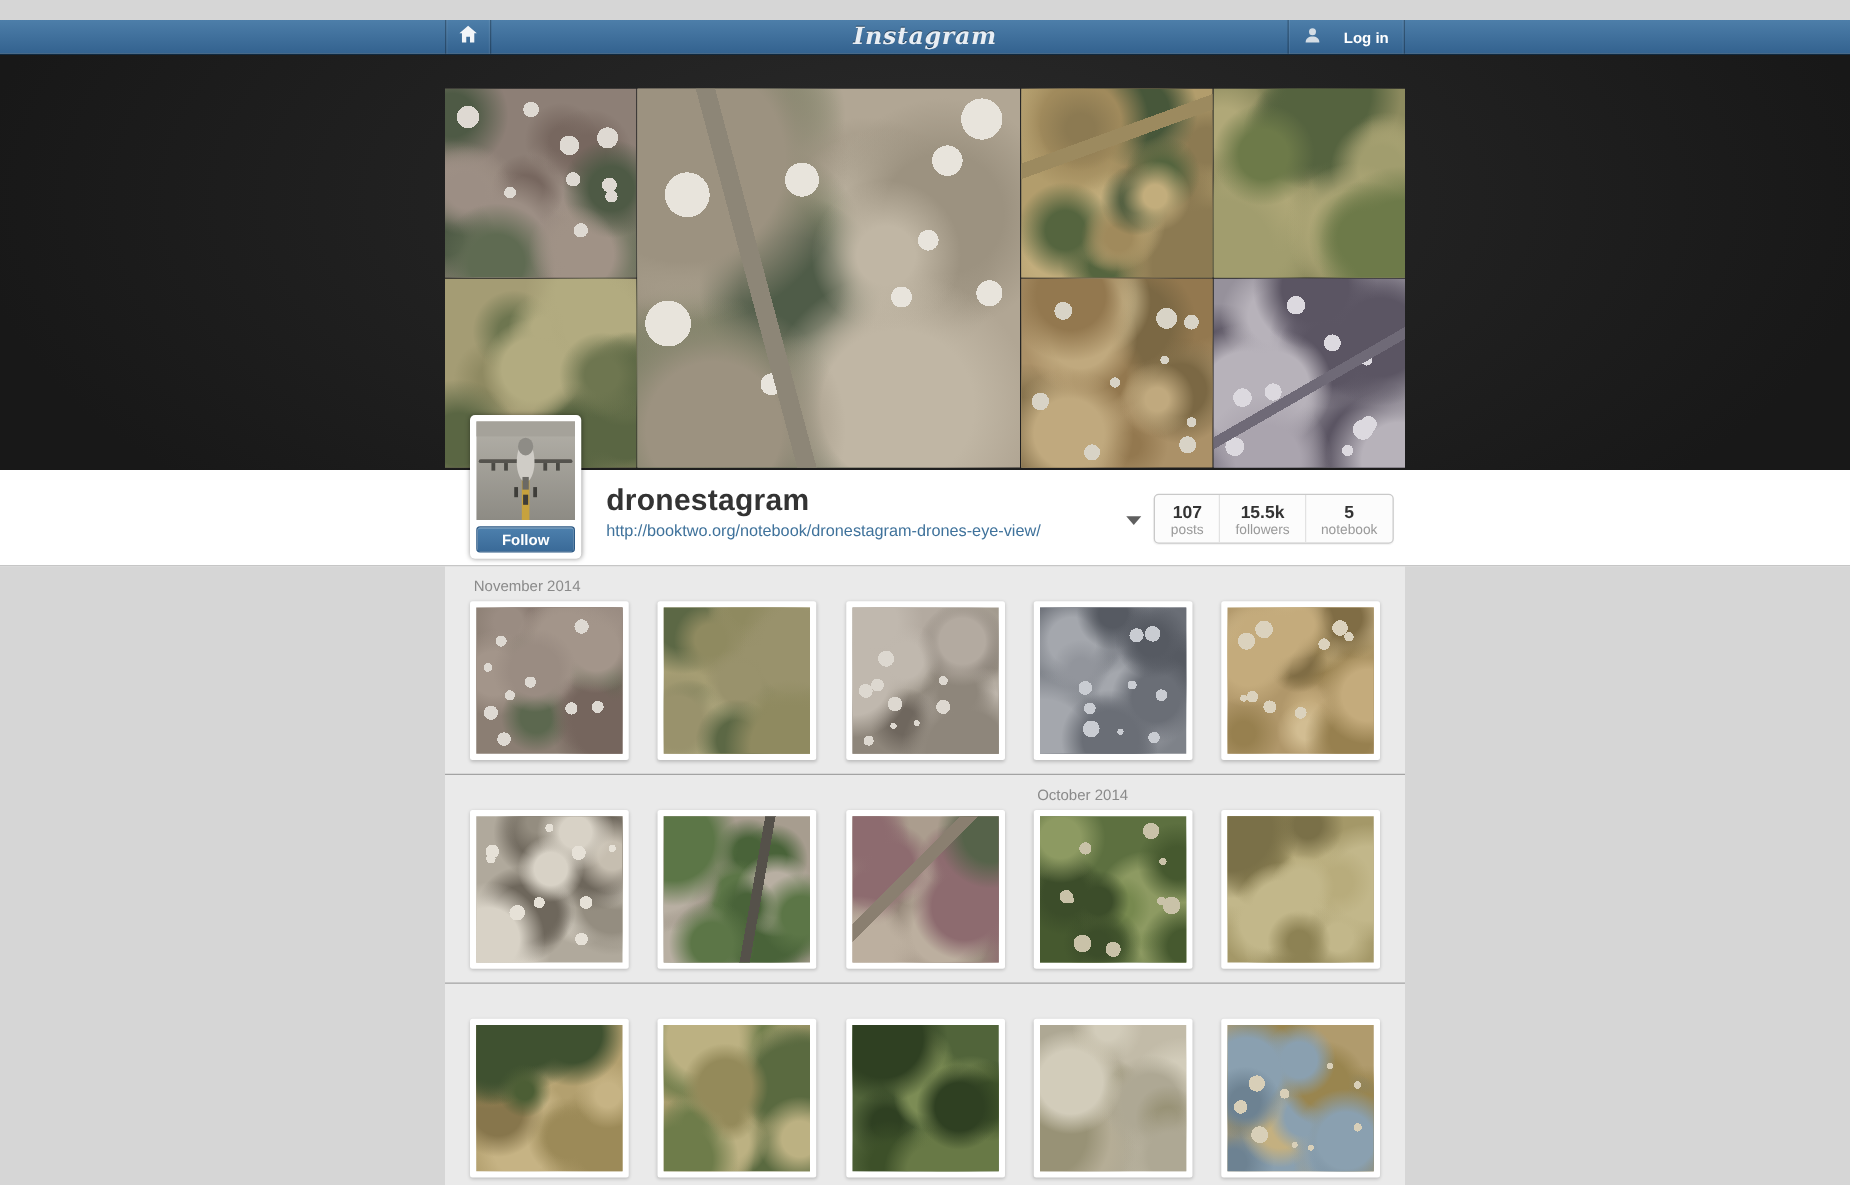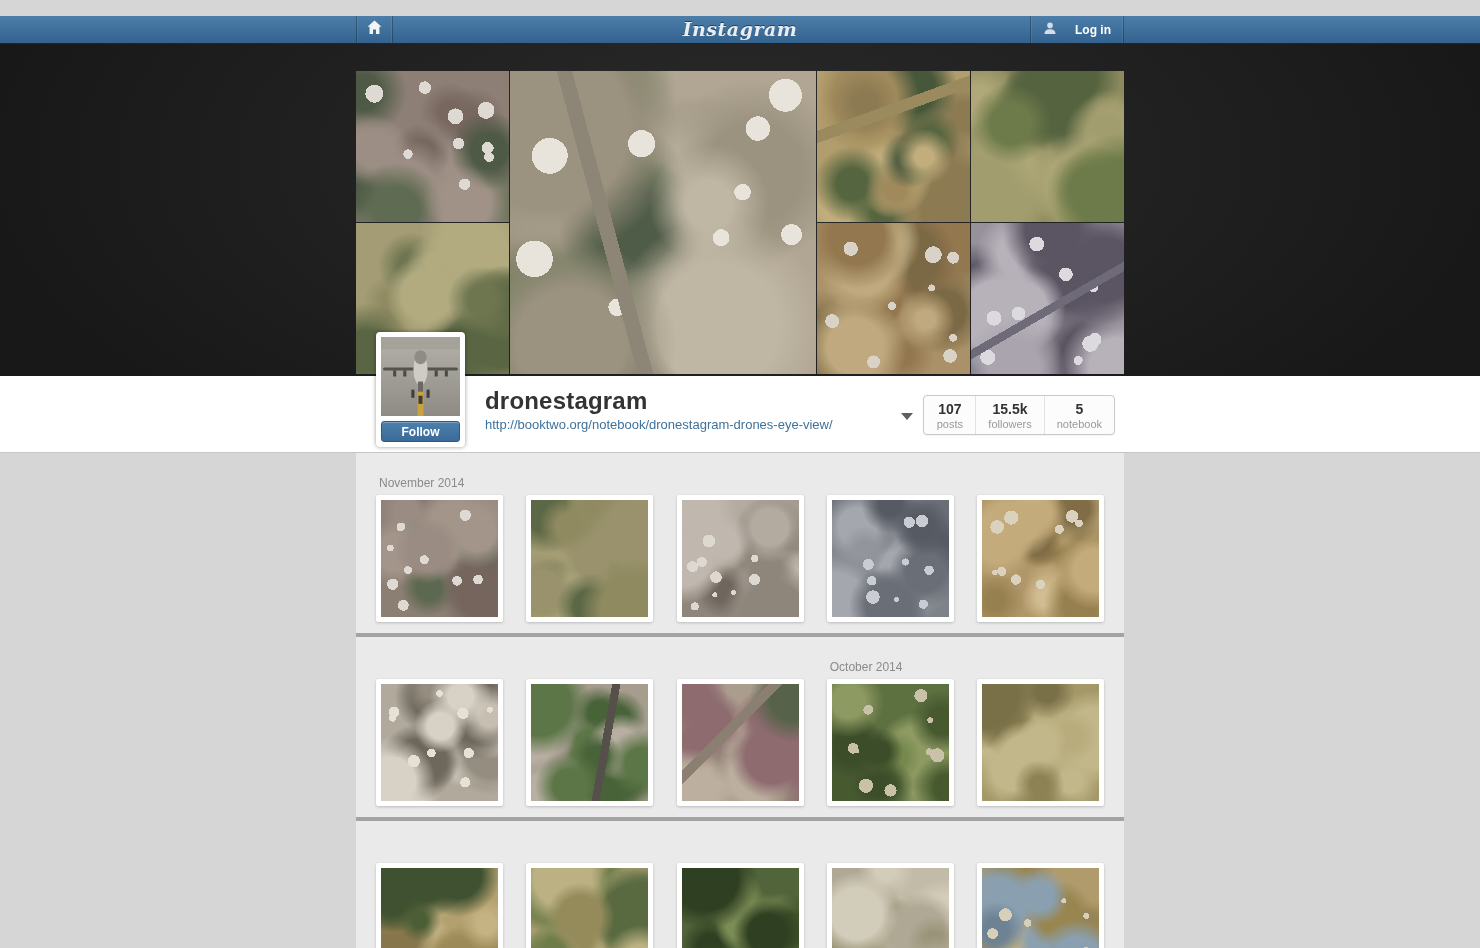--- a/index.html
+++ b/index.html
@@ -107,22 +107,22 @@
   }
   .stat:last-child { border-right: none; }
   .stat b { display: block; font-size: 14px; color: #333; }
   .stat span { display: block; font-size: 11px; color: #999; margin-top: 1px; }
   
   .content-panel {
     width: 768px; margin: 0 auto;
     background: #eaeaea;
     min-height: 511px;
   }
-  .month-row { padding: 20px 20px 11px; }
-  .month-row + .month-row { border-top: 4px solid #a3a3a3; }
+  .month-row { padding: 6px 20px 11px; }
+  .month-row + .month-row { border-top: 1px solid #a3a3a3; }
   .cells { display: flex; justify-content: space-between; }
   .cell { width: 127px; }
   .cell-label { height: 22px; line-height: 20px; font-size: 12px; color: #8a8a8a; padding-left: 3px; white-space: nowrap; }
   .thumb {
     display: block; width: 127px; height: 127px; padding: 5px;
     background: #fff; border-radius: 2px;
     box-shadow: 0 1px 3px rgba(0,0,0,.2);
     cursor: pointer;
   }
   .thumb .tile { width: 117px; height: 117px; }

